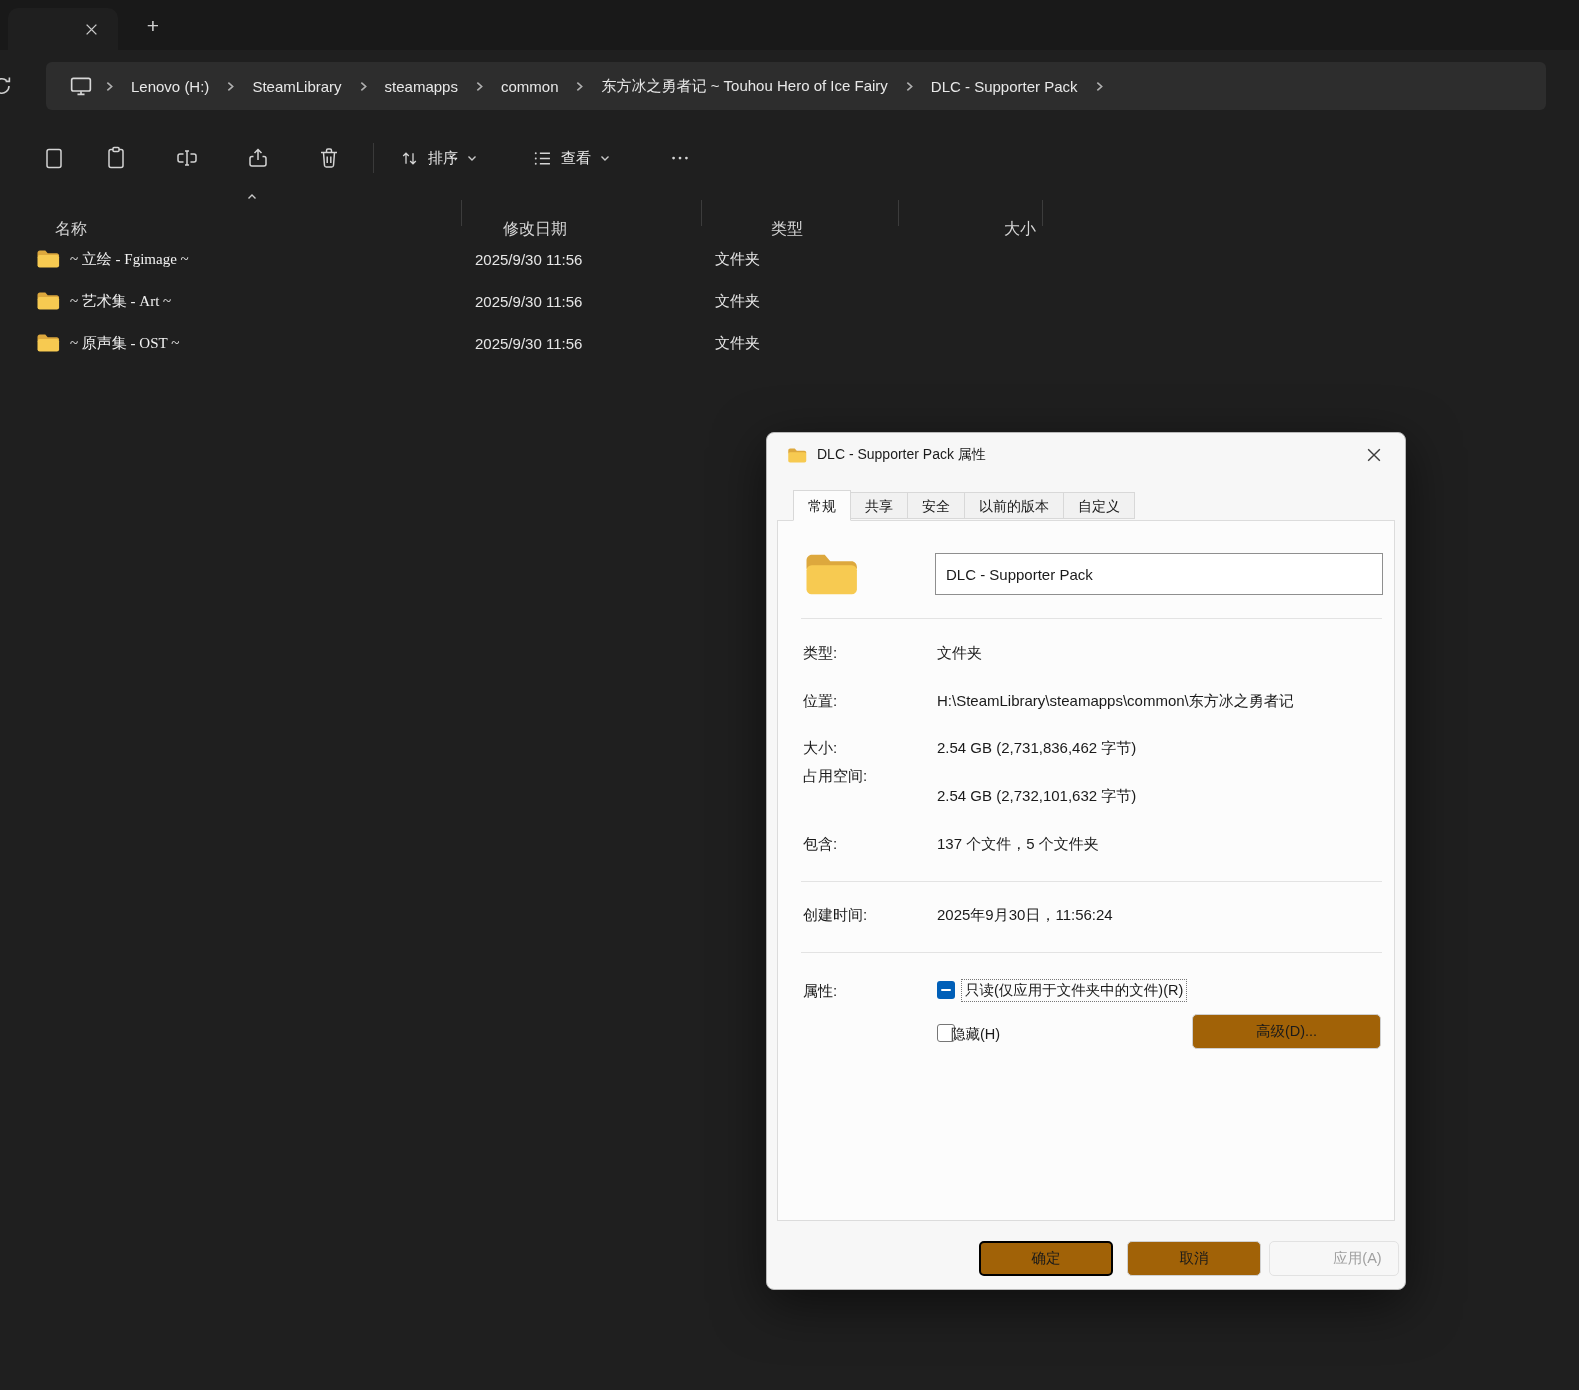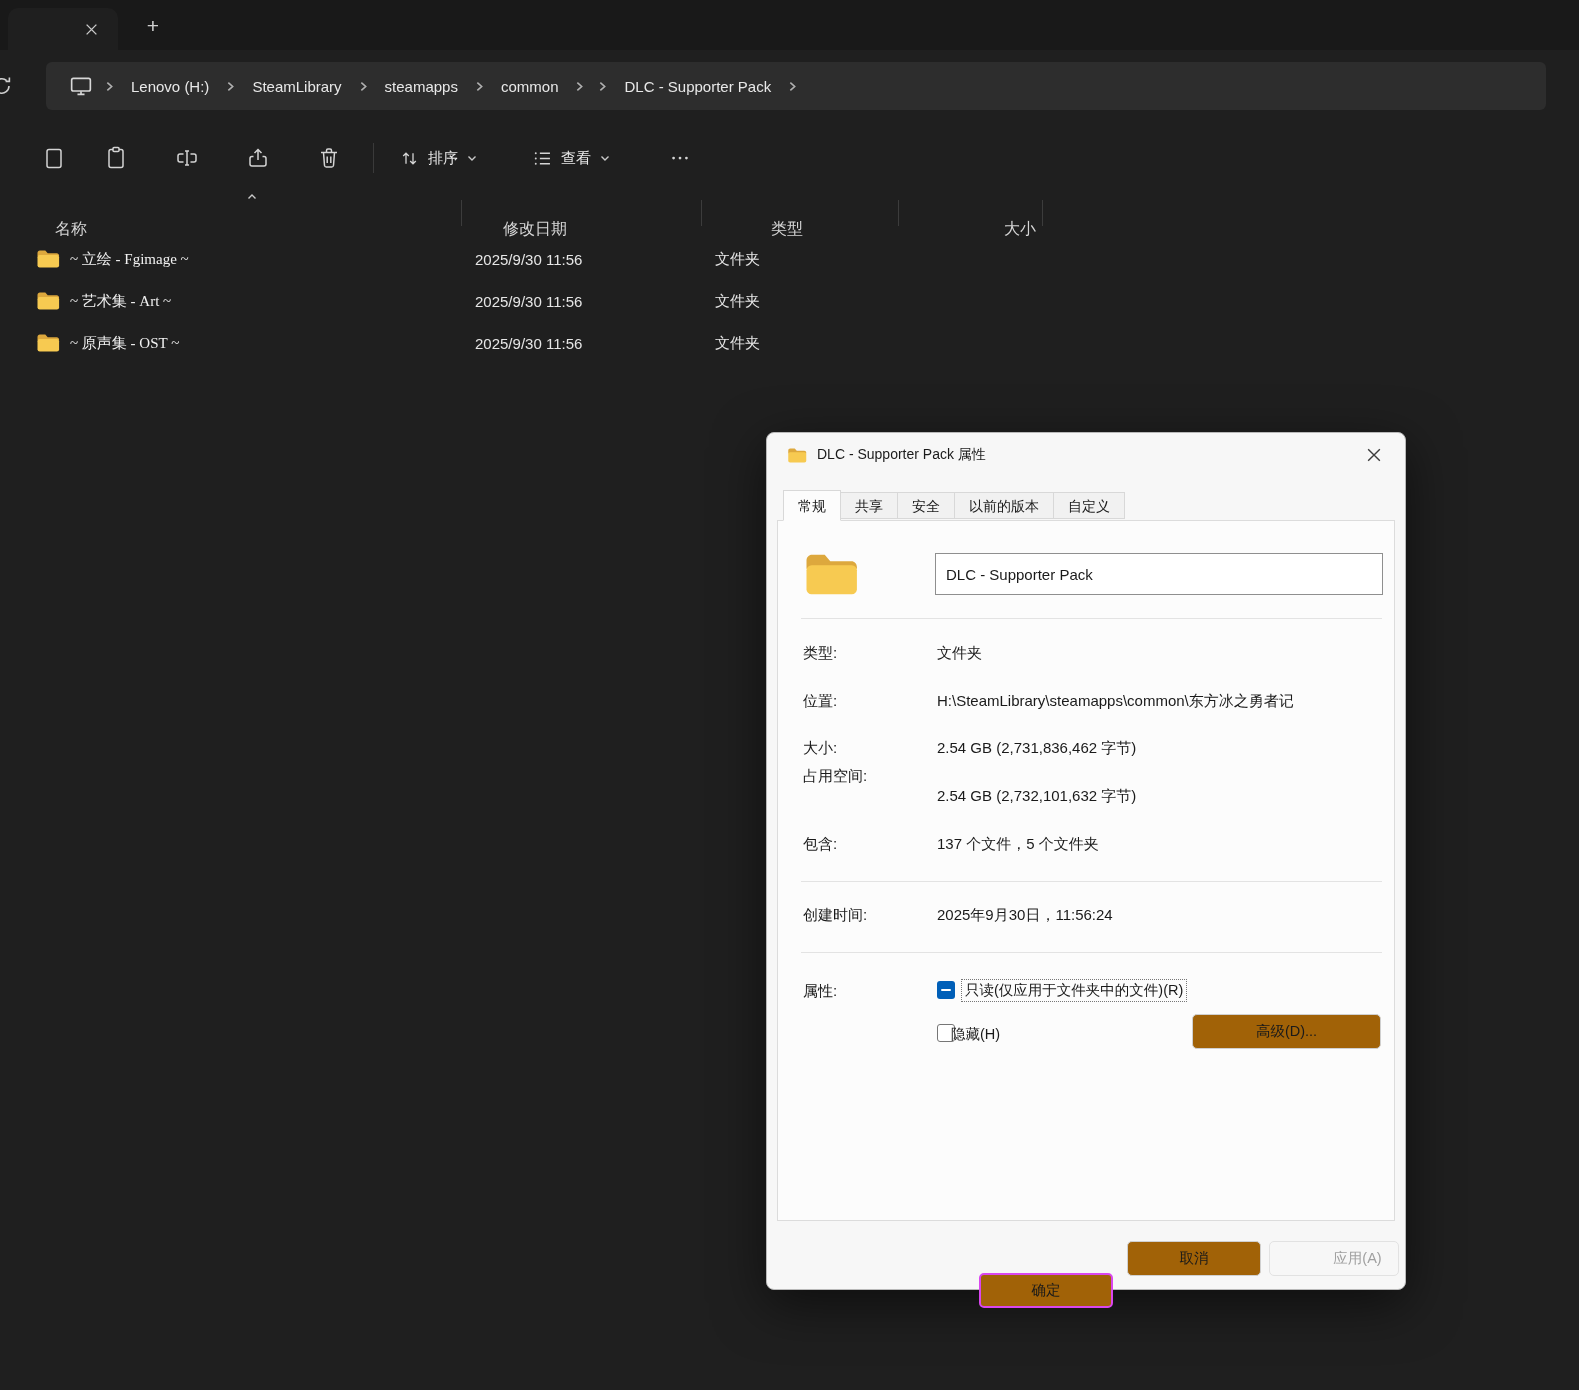--- a/index.html
+++ b/index.html
@@ -75,21 +75,21 @@
   .dlg-close { width:30px; height:28px; border:0; background:transparent; border-radius:4px;
     display:flex; align-items:center; justify-content:center; }
 
   .dlg-tabs { position:absolute; top:57px; left:16px; display:flex; align-items:flex-end; height:31px; z-index:3; }
   .dtab {
     height:27px; margin-bottom:2px; padding:0 14px; line-height:27px; font-size:14px;
     background:#f1f1f1; border:1px solid #d8d8d8; margin-right:-1px; white-space:nowrap;
   }
   .dtab.active {
     height:31px; margin-bottom:0; line-height:30px; background:#fcfcfc;
-    border-bottom:1px solid #fcfcfc; position:relative; z-index:4;
+    border-bottom:1px solid #fcfcfc; position:relative; z-index:4;margin-left:10px;
   }
   .dlg-page { position:absolute; left:10px; right:10px; top:87px; height:701px;
     background:#fcfcfc; border:1px solid #dcdcdc; z-index:1; }
 
   .dlg-bigfolder { position:absolute; left:36px; top:118px; z-index:2; }
   .dlg-nameinput {
     position:absolute; left:168px; top:120px; width:448px; height:42px; z-index:2;
     border:1px solid #8f8f8f; background:#ffffff; font-size:15px; padding:0 10px; color:#1a1a1a;
     font-family:"Liberation Sans", sans-serif;
   }
@@ -103,21 +103,21 @@
   .chk.mixed .dash { width:10px; height:2px; background:#ffffff; border-radius:1px; }
   .chk.empty { background:#ffffff; border:1px solid #767676; }
   .chklabel { position:absolute; font-size:14.5px; z-index:2; white-space:nowrap; }
   .chklabel.focused { border:1px dotted #777; padding:1px 3px; }
 
   .dbtn {
     position:absolute; height:35px; z-index:2; border-radius:5px; font-size:14.5px;
     background:#a16207; border:1px solid #d0d0d0; color:#1a1a1a;
     font-family:"Liberation Sans", sans-serif;
   }
-  .dbtn.default { border:2px solid #d946ef;margin-top:32px; }
+  .dbtn.default { border:2px solid #000000; }
   .dbtn.disabled { color:#a0a0a0; background:#f7f7f7; border-color:#e2e2e2;padding-left:47px; }
 </style>
 </head>
 <body>
 
 <div class="tabbar">
   <div class="tab">
     <button class="tab-close">
       <svg width="13" height="13" viewBox="0 0 12 12" fill="none" stroke="#c9c9c9" stroke-width="1.3">
         <path d="M1.5 1.5 L10.5 10.5 M10.5 1.5 L1.5 10.5"></path>
@@ -163,20 +163,21 @@
     <svg width="13" height="13" viewBox="0 0 12 12" fill="none" stroke="#b0b0b0" stroke-width="1.5">
         <path d="M4 2.5 L8 6 L4 9.5"></path>
       </svg>
   </span>
   <span class="crumb">common</span>
   <span class="bc-chev">
     <svg width="13" height="13" viewBox="0 0 12 12" fill="none" stroke="#b0b0b0" stroke-width="1.5">
         <path d="M4 2.5 L8 6 L4 9.5"></path>
       </svg>
   </span>
+  <span class="crumb">东方冰之勇者记 ~ Touhou Hero of Ice Fairy</span>
   <span class="bc-chev">
     <svg width="13" height="13" viewBox="0 0 12 12" fill="none" stroke="#b0b0b0" stroke-width="1.5">
         <path d="M4 2.5 L8 6 L4 9.5"></path>
       </svg>
   </span>
   <span class="crumb">DLC - Supporter Pack</span>
   <span class="bc-chev">
     <svg width="13" height="13" viewBox="0 0 12 12" fill="none" stroke="#b0b0b0" stroke-width="1.5">
         <path d="M4 2.5 L8 6 L4 9.5"></path>
       </svg>

